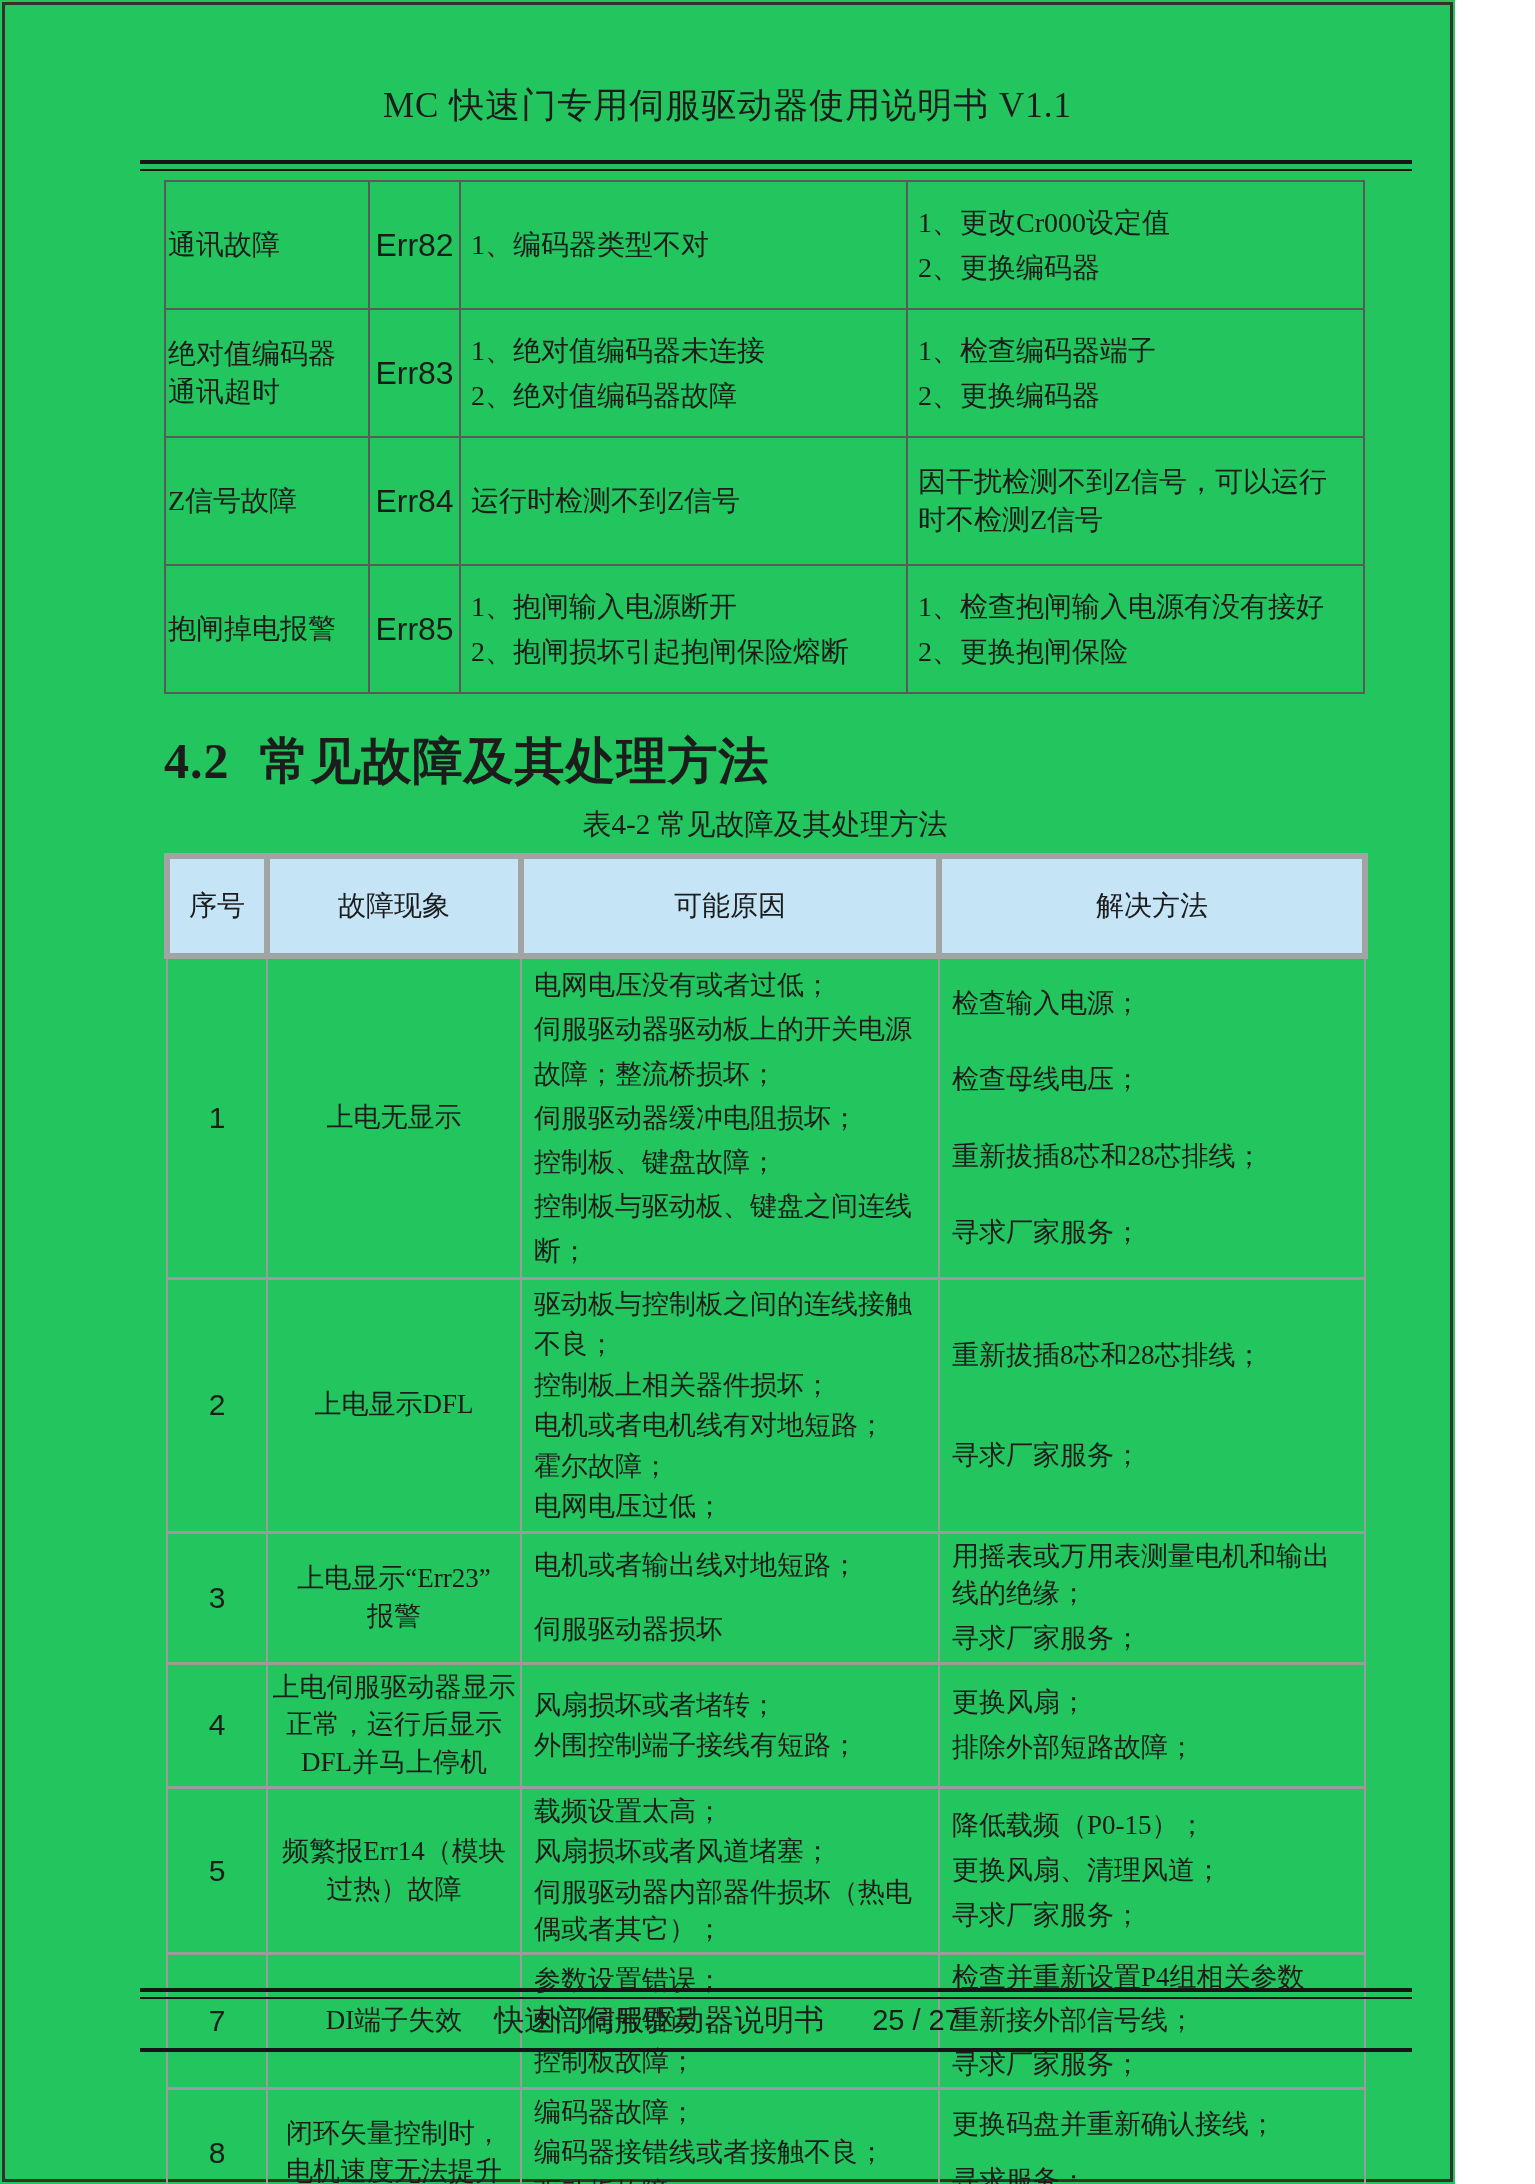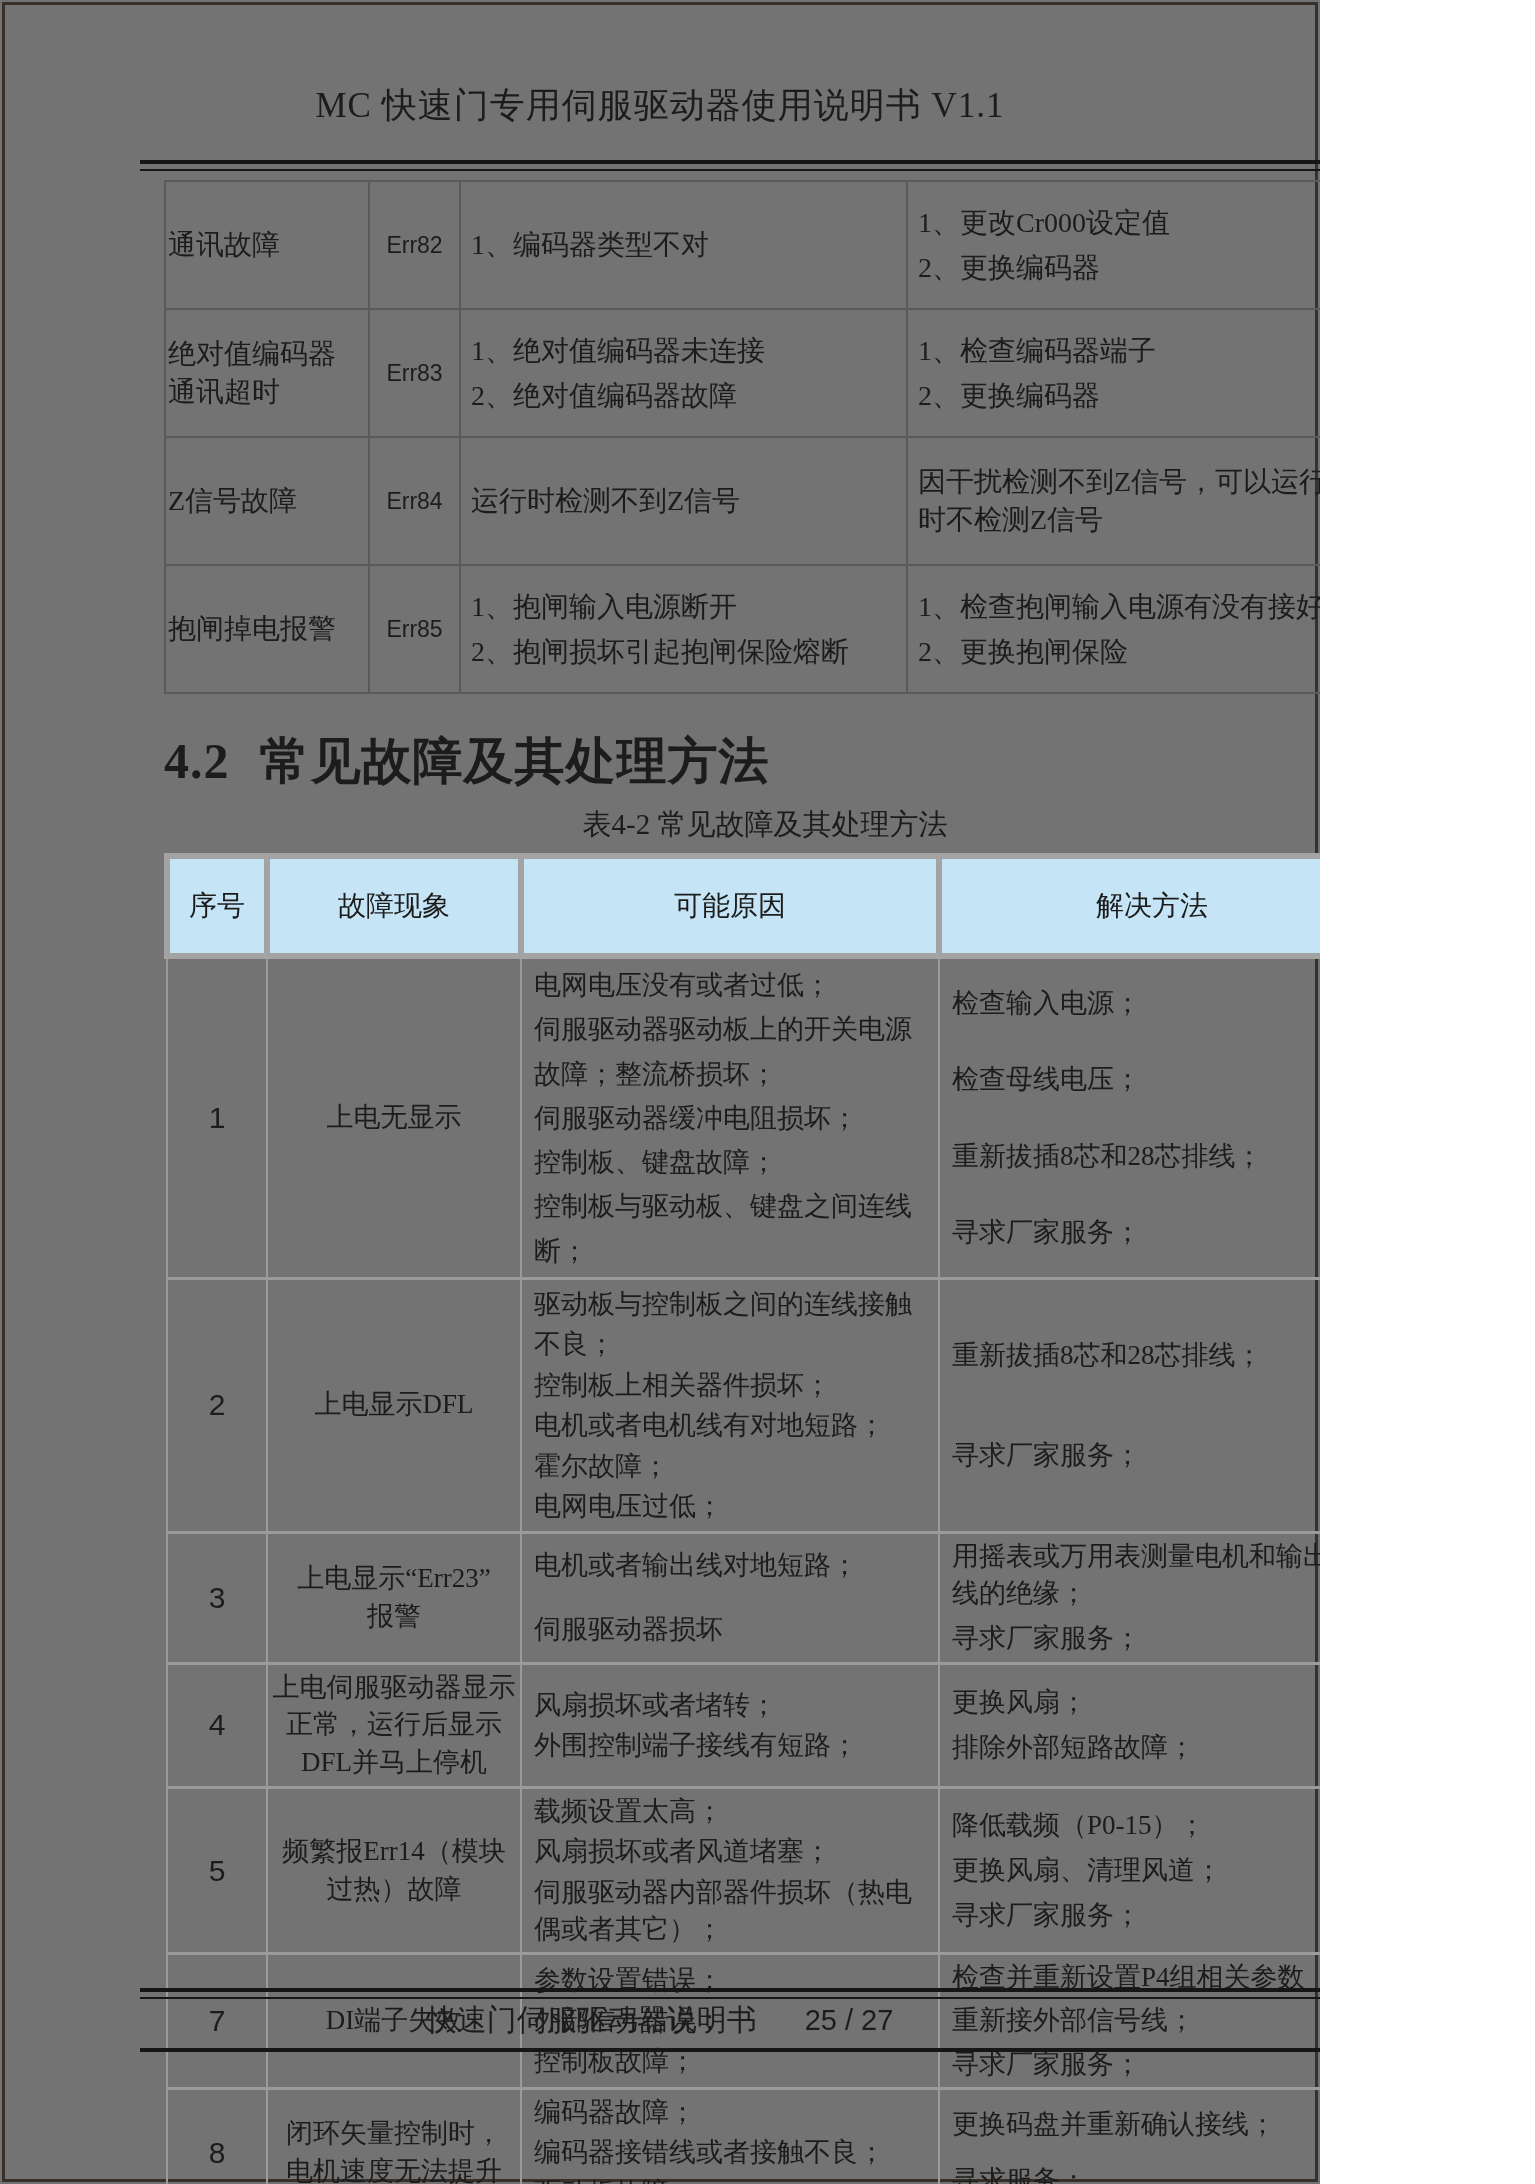--- a/index.html
+++ b/index.html
@@ -1,19 +1,19 @@
 <!DOCTYPE html>
 <html style="--header-bg: #c5e5f7;"><head>
 <meta charset="utf-8">
 <style>
   html,body{margin:0;padding:0;background:#ffffff;}
   .page{
     position:relative;
-    width:1320px;height:2184px;
-    background:#737373;
+    width:1455px;height:2184px;
+    background:#22c55e;
     font-family:"Liberation Serif","DejaVu Serif",serif;
     color:#1c1c1c;
     overflow:hidden;
   }
   .page-frame{
     position:absolute;left:2px;top:2px;right:2px;bottom:2px;
     border:3px solid #38302a;
     pointer-events:none;
   }
   .header-title{
@@ -44,21 +44,21 @@
     border:2px solid #5a5a5a;
     vertical-align:middle;
     font-size:28px;
     height:92px;
     padding:4px 10px;
   }
   .err-table .c-fault{text-align:left;padding:4px 2px;}
   .err-table .c-code{
     text-align:center;
     font-family:"Liberation Sans","DejaVu Sans",sans-serif;
-    font-size:23px;
+    font-size:32px;
     padding:17px 2px;
   }
   .err-table p{margin:7px 0;}
   .err-table .c-causes p,.err-table .c-solutions p{line-height:1.35;}
 
   
   .section-heading{
     margin:34px 0 0 0;
     font-size:50px;font-weight:bold;
     letter-spacing:1px;

